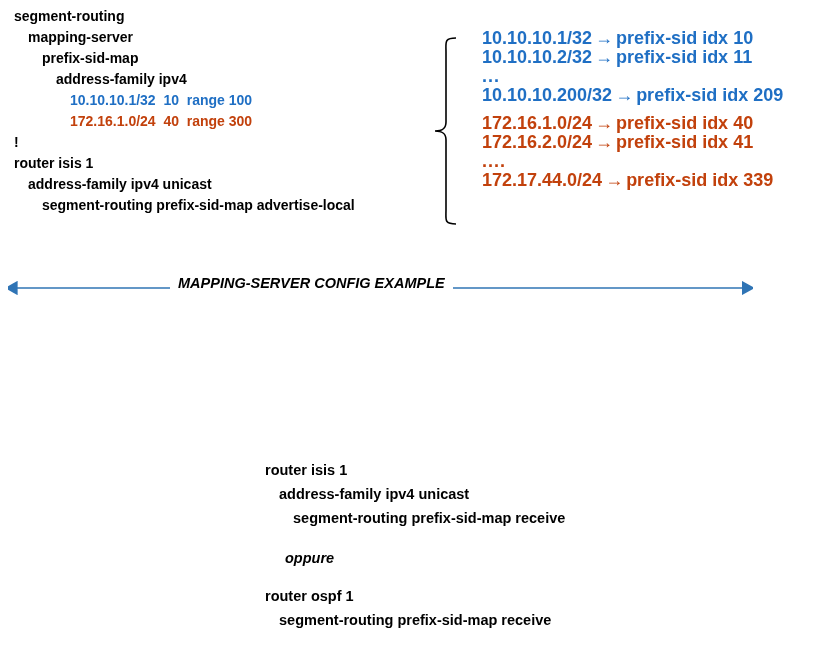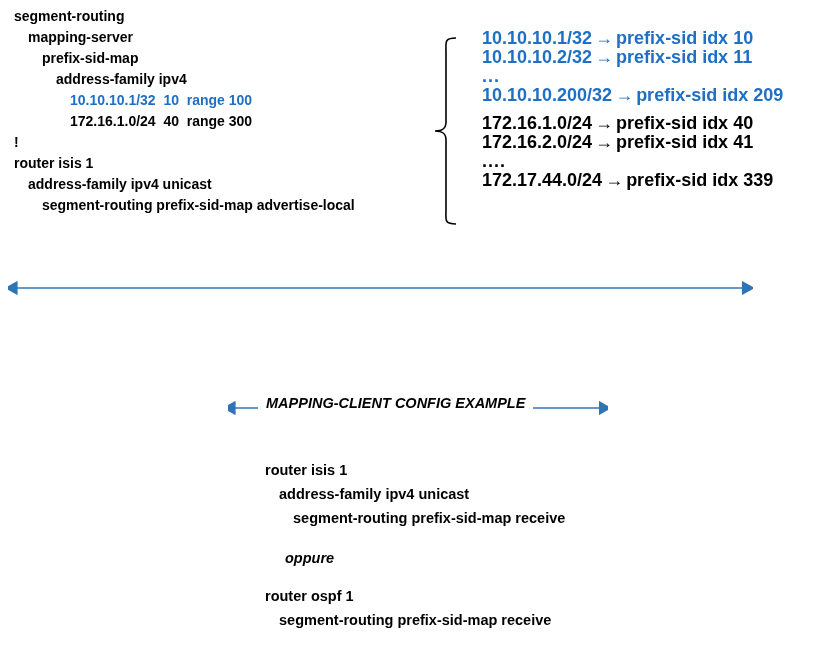--- a/index.html
+++ b/index.html
@@ -27,21 +27,21 @@
     top: 6px;
     font-size: 14px;
     font-weight: bold;
     line-height: 21px;
     white-space: pre;
   }
   #mapping-server-config .line {
     white-space: pre;
   }
   .c-blue { color: #1f6fc4; }
-  .c-red  { color: #000000; }
+  .c-red  { color: #c2410c; }
   .c-black { color: #000000; }
 
   
   #prefix-expansion {
     position: absolute;
     left: 482px;
     top: 29px;
     font-size: 18px;
     font-weight: bold;
     line-height: 19px;
@@ -131,32 +131,19 @@
       <defs>
         <marker id="arrL" markerWidth="9" markerHeight="9" refX="7" refY="4.5" orient="auto">
           <path d="M8,0 L0,4.5 L8,9 z" fill="#2f74b5"></path>
         </marker>
         <marker id="arrR" markerWidth="9" markerHeight="9" refX="2" refY="4.5" orient="auto">
           <path d="M0,0 L8,4.5 L0,9 z" fill="#2f74b5"></path>
         </marker>
       </defs>
       <line x1="8" y1="13" x2="737" y2="13" stroke="#2f74b5" stroke-width="1.6" marker-start="url(#arrL)" marker-end="url(#arrR)"></line>
     </svg>
+    <div class="caption-label" id="mapping-server-caption">MAPPING-SERVER CONFIG EXAMPLE</div>
   </div>
 
-  <div id="mapping-client-caption-group">
-    <svg width="380" height="26" viewBox="0 0 380 26" xmlns="http://www.w3.org/2000/svg">
-      <defs>
-        <marker id="arrL2" markerWidth="9" markerHeight="9" refX="7" refY="4.5" orient="auto">
-          <path d="M8,0 L0,4.5 L8,9 z" fill="#2f74b5"></path>
-        </marker>
-        <marker id="arrR2" markerWidth="9" markerHeight="9" refX="2" refY="4.5" orient="auto">
-          <path d="M0,0 L8,4.5 L0,9 z" fill="#2f74b5"></path>
-        </marker>
-      </defs>
-      <line x1="6" y1="13" x2="374" y2="13" stroke="#2f74b5" stroke-width="1.6" marker-start="url(#arrL2)" marker-end="url(#arrR2)"></line>
-    </svg>
-    <div class="caption-label" id="mapping-client-caption">MAPPING-CLIENT CONFIG EXAMPLE</div>
-  </div>
 
   <div id="mapping-client-config"><div class="line" style="padding-left: 0px;">router isis 1</div><div class="line" style="padding-left: 14px;">address-family ipv4 unicast</div><div class="line" style="padding-left: 28px;">segment-routing prefix-sid-map receive</div><div class="oppure">oppure</div><div class="line" style="padding-left: 0px;">router ospf 1</div><div class="line" style="padding-left: 14px;">segment-routing prefix-sid-map receive</div></div>
 
 </div>
 
 </body></html>

